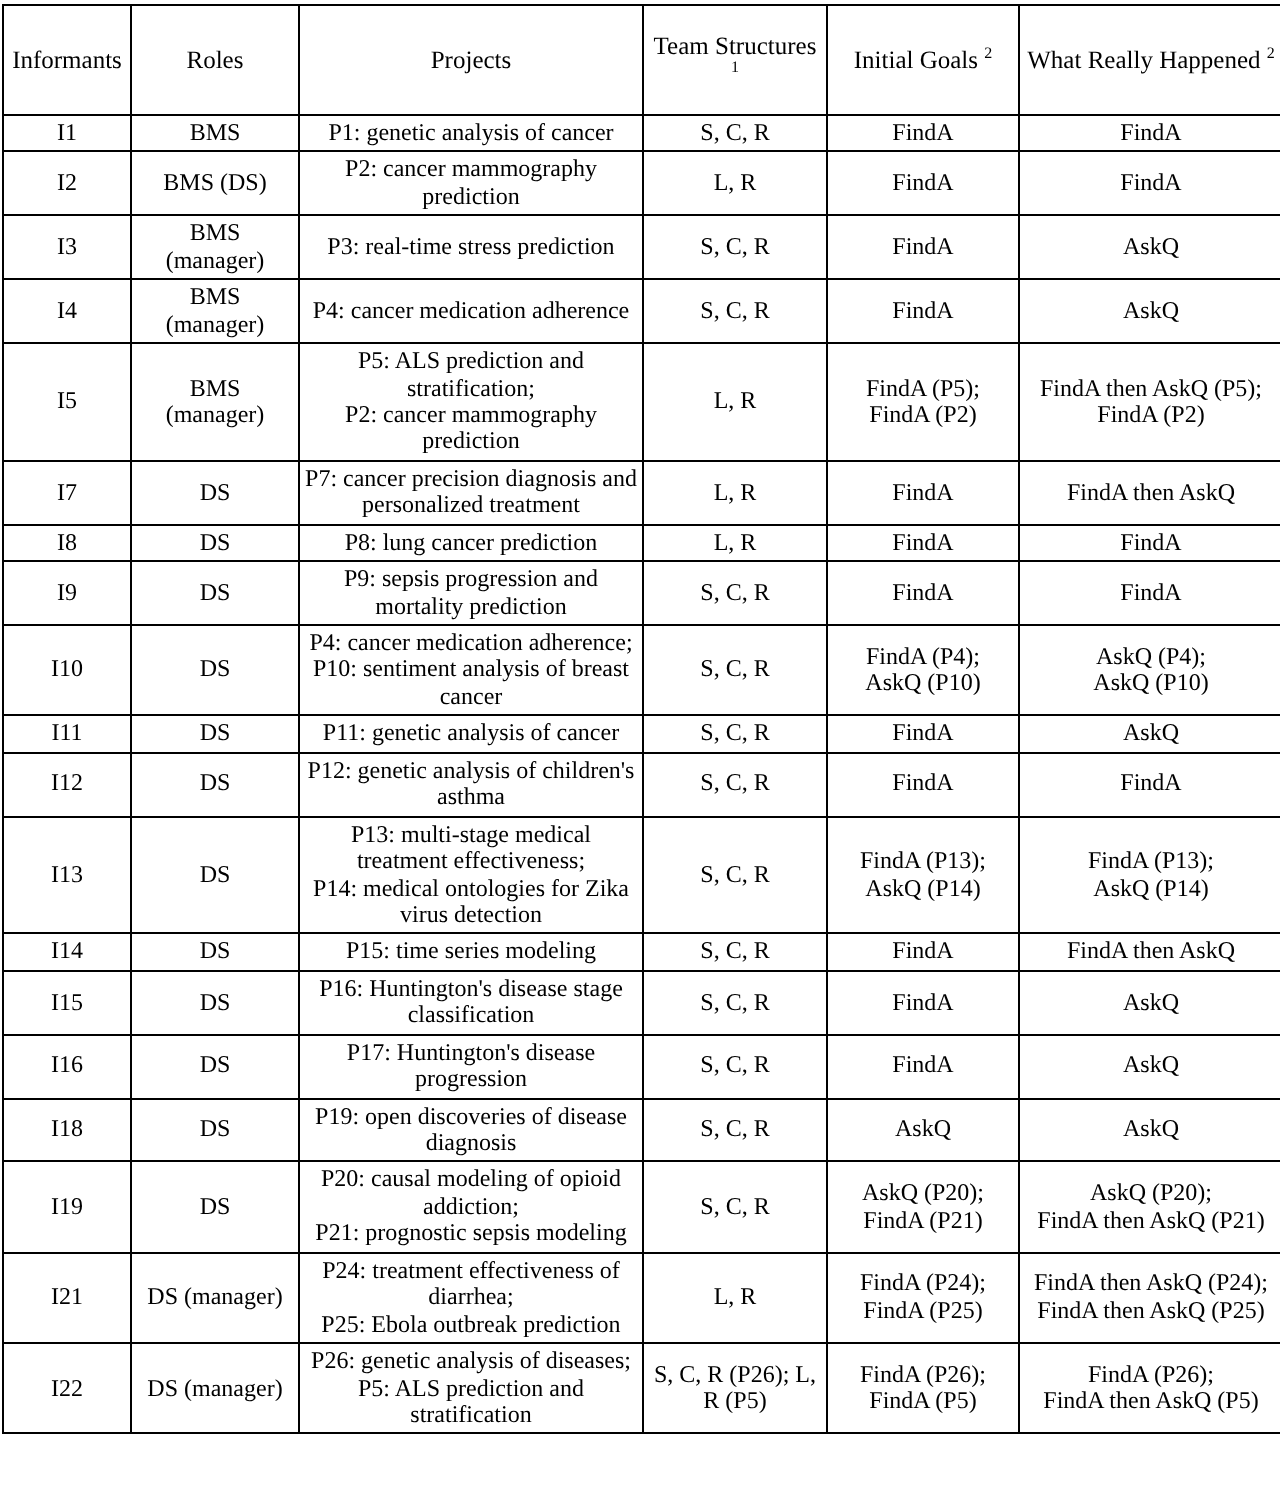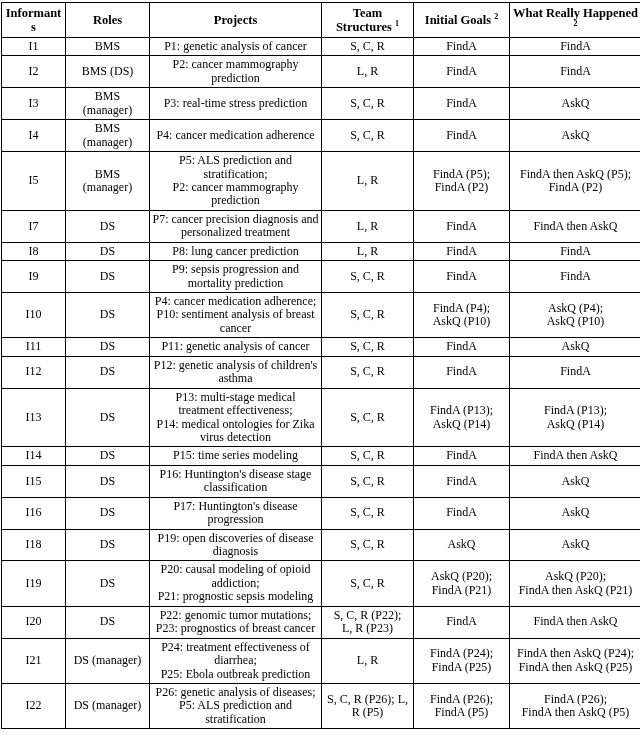--- a/index.html
+++ b/index.html
@@ -24,23 +24,23 @@
   table.informants th,
   table.informants td {
     border: 1px solid #000000;
     padding: 2px 2px;
     text-align: center;
     vertical-align: middle;
     white-space: pre-line;
     overflow-wrap: break-word;
   }
   table.informants th {
-    font-weight: bold;
+    font-weight: normal;
     font-size: 12.5px;
-    padding: 3px 2px;
+    padding: 13px 2px;
   }
   sup {
     font-size: 8px;
     line-height: 0;
   }
 </style>
 </head>
 <body>
 
 <div class="page">
@@ -209,30 +209,20 @@
           <td>DS</td>
           <td>P20: causal modeling of opioid addiction;
 P21: prognostic sepsis modeling</td>
           <td>S, C, R</td>
           <td>AskQ (P20);
 FindA (P21)</td>
           <td>AskQ (P20);
 FindA then AskQ (P21)</td>
         </tr>
         <tr>
-          <td>I20</td>
-          <td>DS</td>
-          <td>P22: genomic tumor mutations;
-P23: prognostics of breast cancer</td>
-          <td>S, C, R (P22);
-L, R (P23)</td>
-          <td>FindA</td>
-          <td>FindA then AskQ</td>
-        </tr>
-        <tr>
           <td>I21</td>
           <td>DS (manager)</td>
           <td>P24: treatment effectiveness of diarrhea;
 P25: Ebola outbreak prediction</td>
           <td>L, R</td>
           <td>FindA (P24);
 FindA (P25)</td>
           <td>FindA then AskQ (P24);
 FindA then AskQ (P25)</td>
         </tr>

